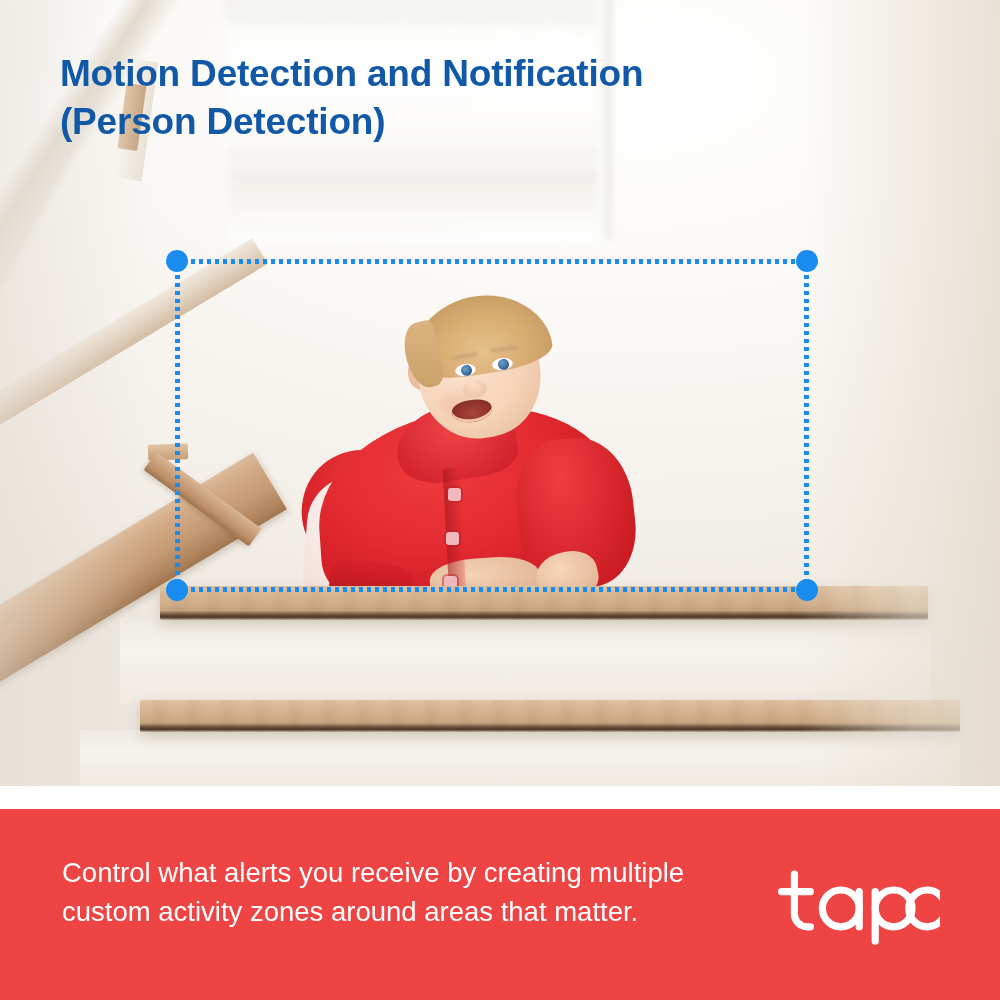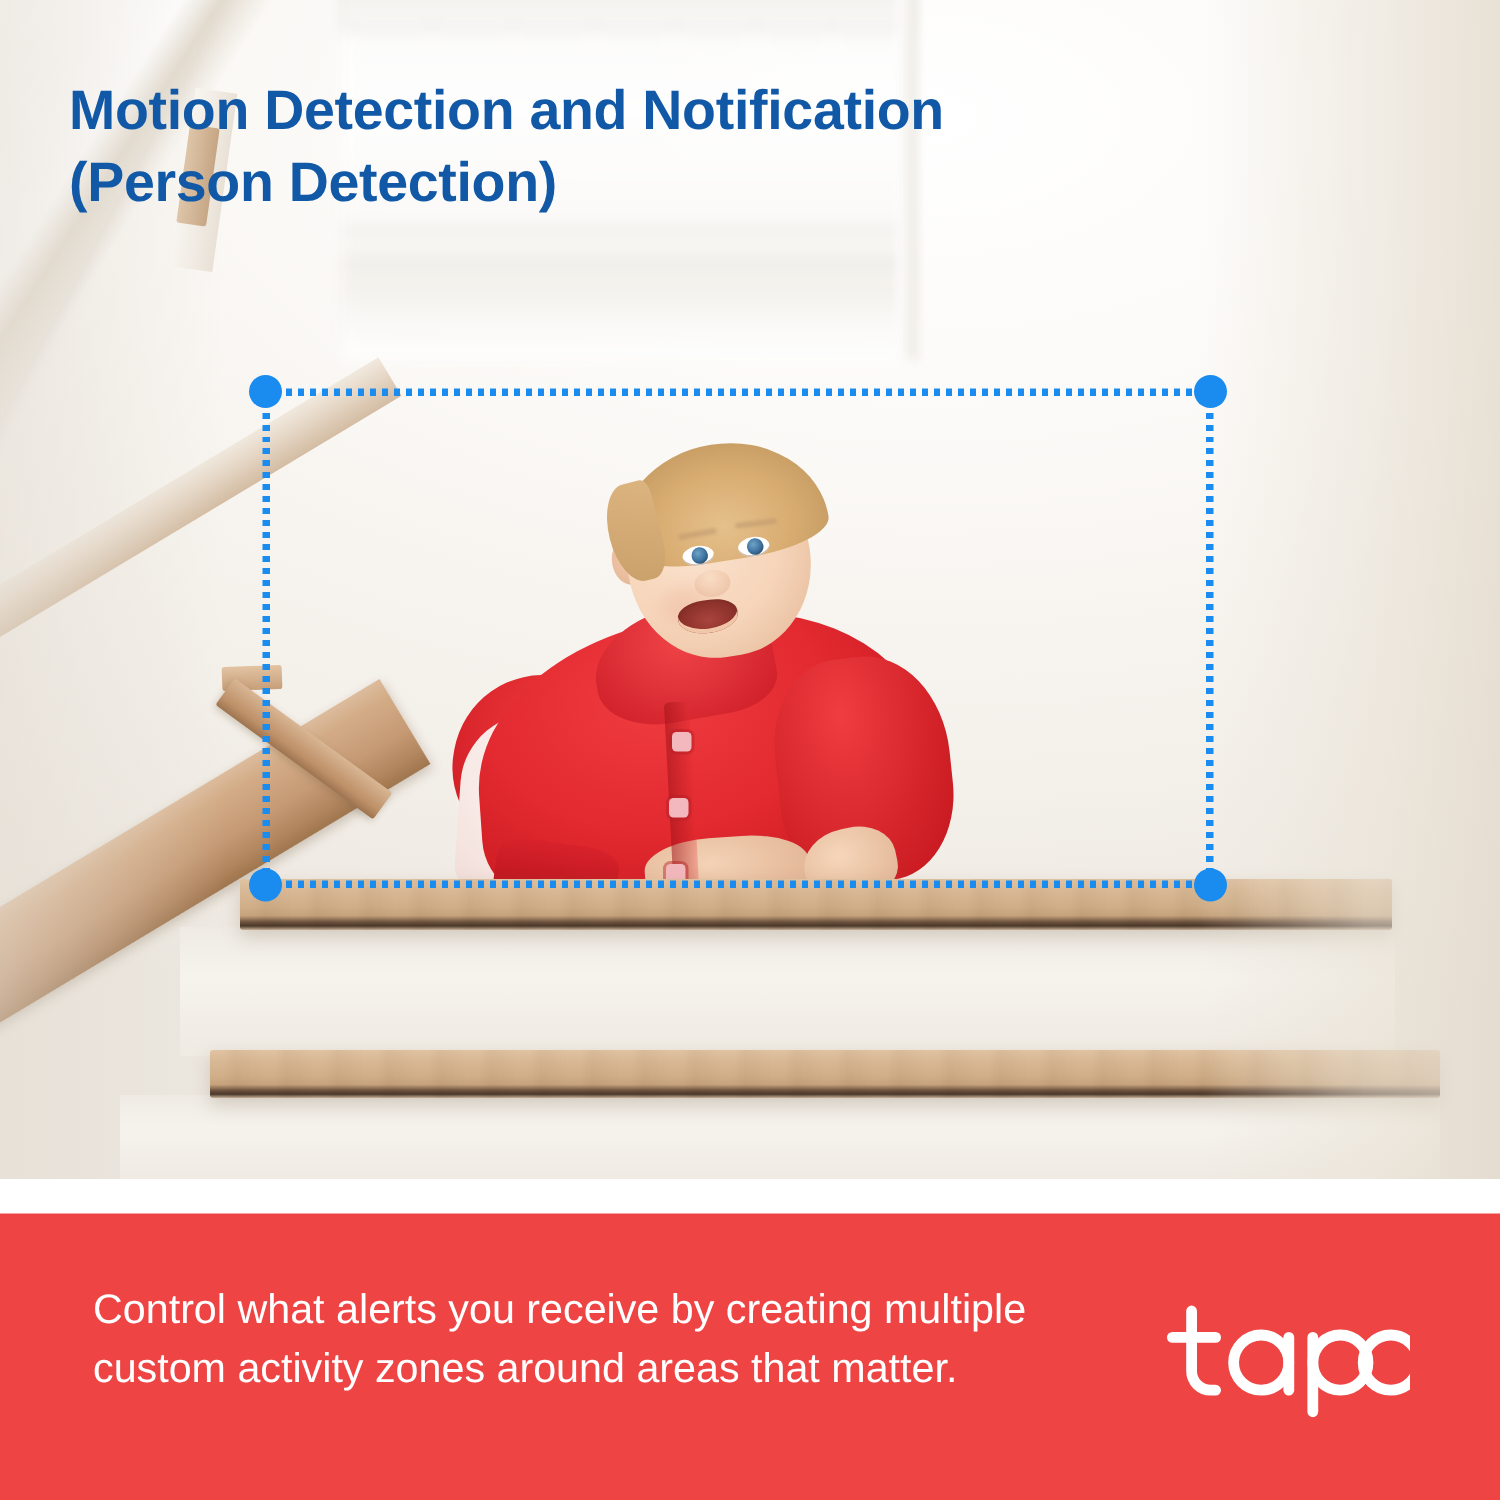--- a/index.html
+++ b/index.html
@@ -298,21 +298,21 @@
     position:absolute; width:22px; height:22px; border-radius:50%;
     background:#1a8cf0;
   }
   .handle.tl { left:-9px; top:-9px; }
   .handle.tr { right:-9px; top:-9px; }
   .handle.bl { left:-9px; bottom:-9px; }
   .handle.br { right:-9px; bottom:-9px; }
 
   
   .title {
-    position:absolute; left:46px; top:50px; width:820px;
+    position:absolute; left:60px; top:50px; width:820px;
     color:#1159a6;
     font-size:37px;
     font-weight:bold;
     line-height:1.30;
     letter-spacing:-.2px;
     z-index:40;
   }
   .title .l2 { display:block; }
 
   

